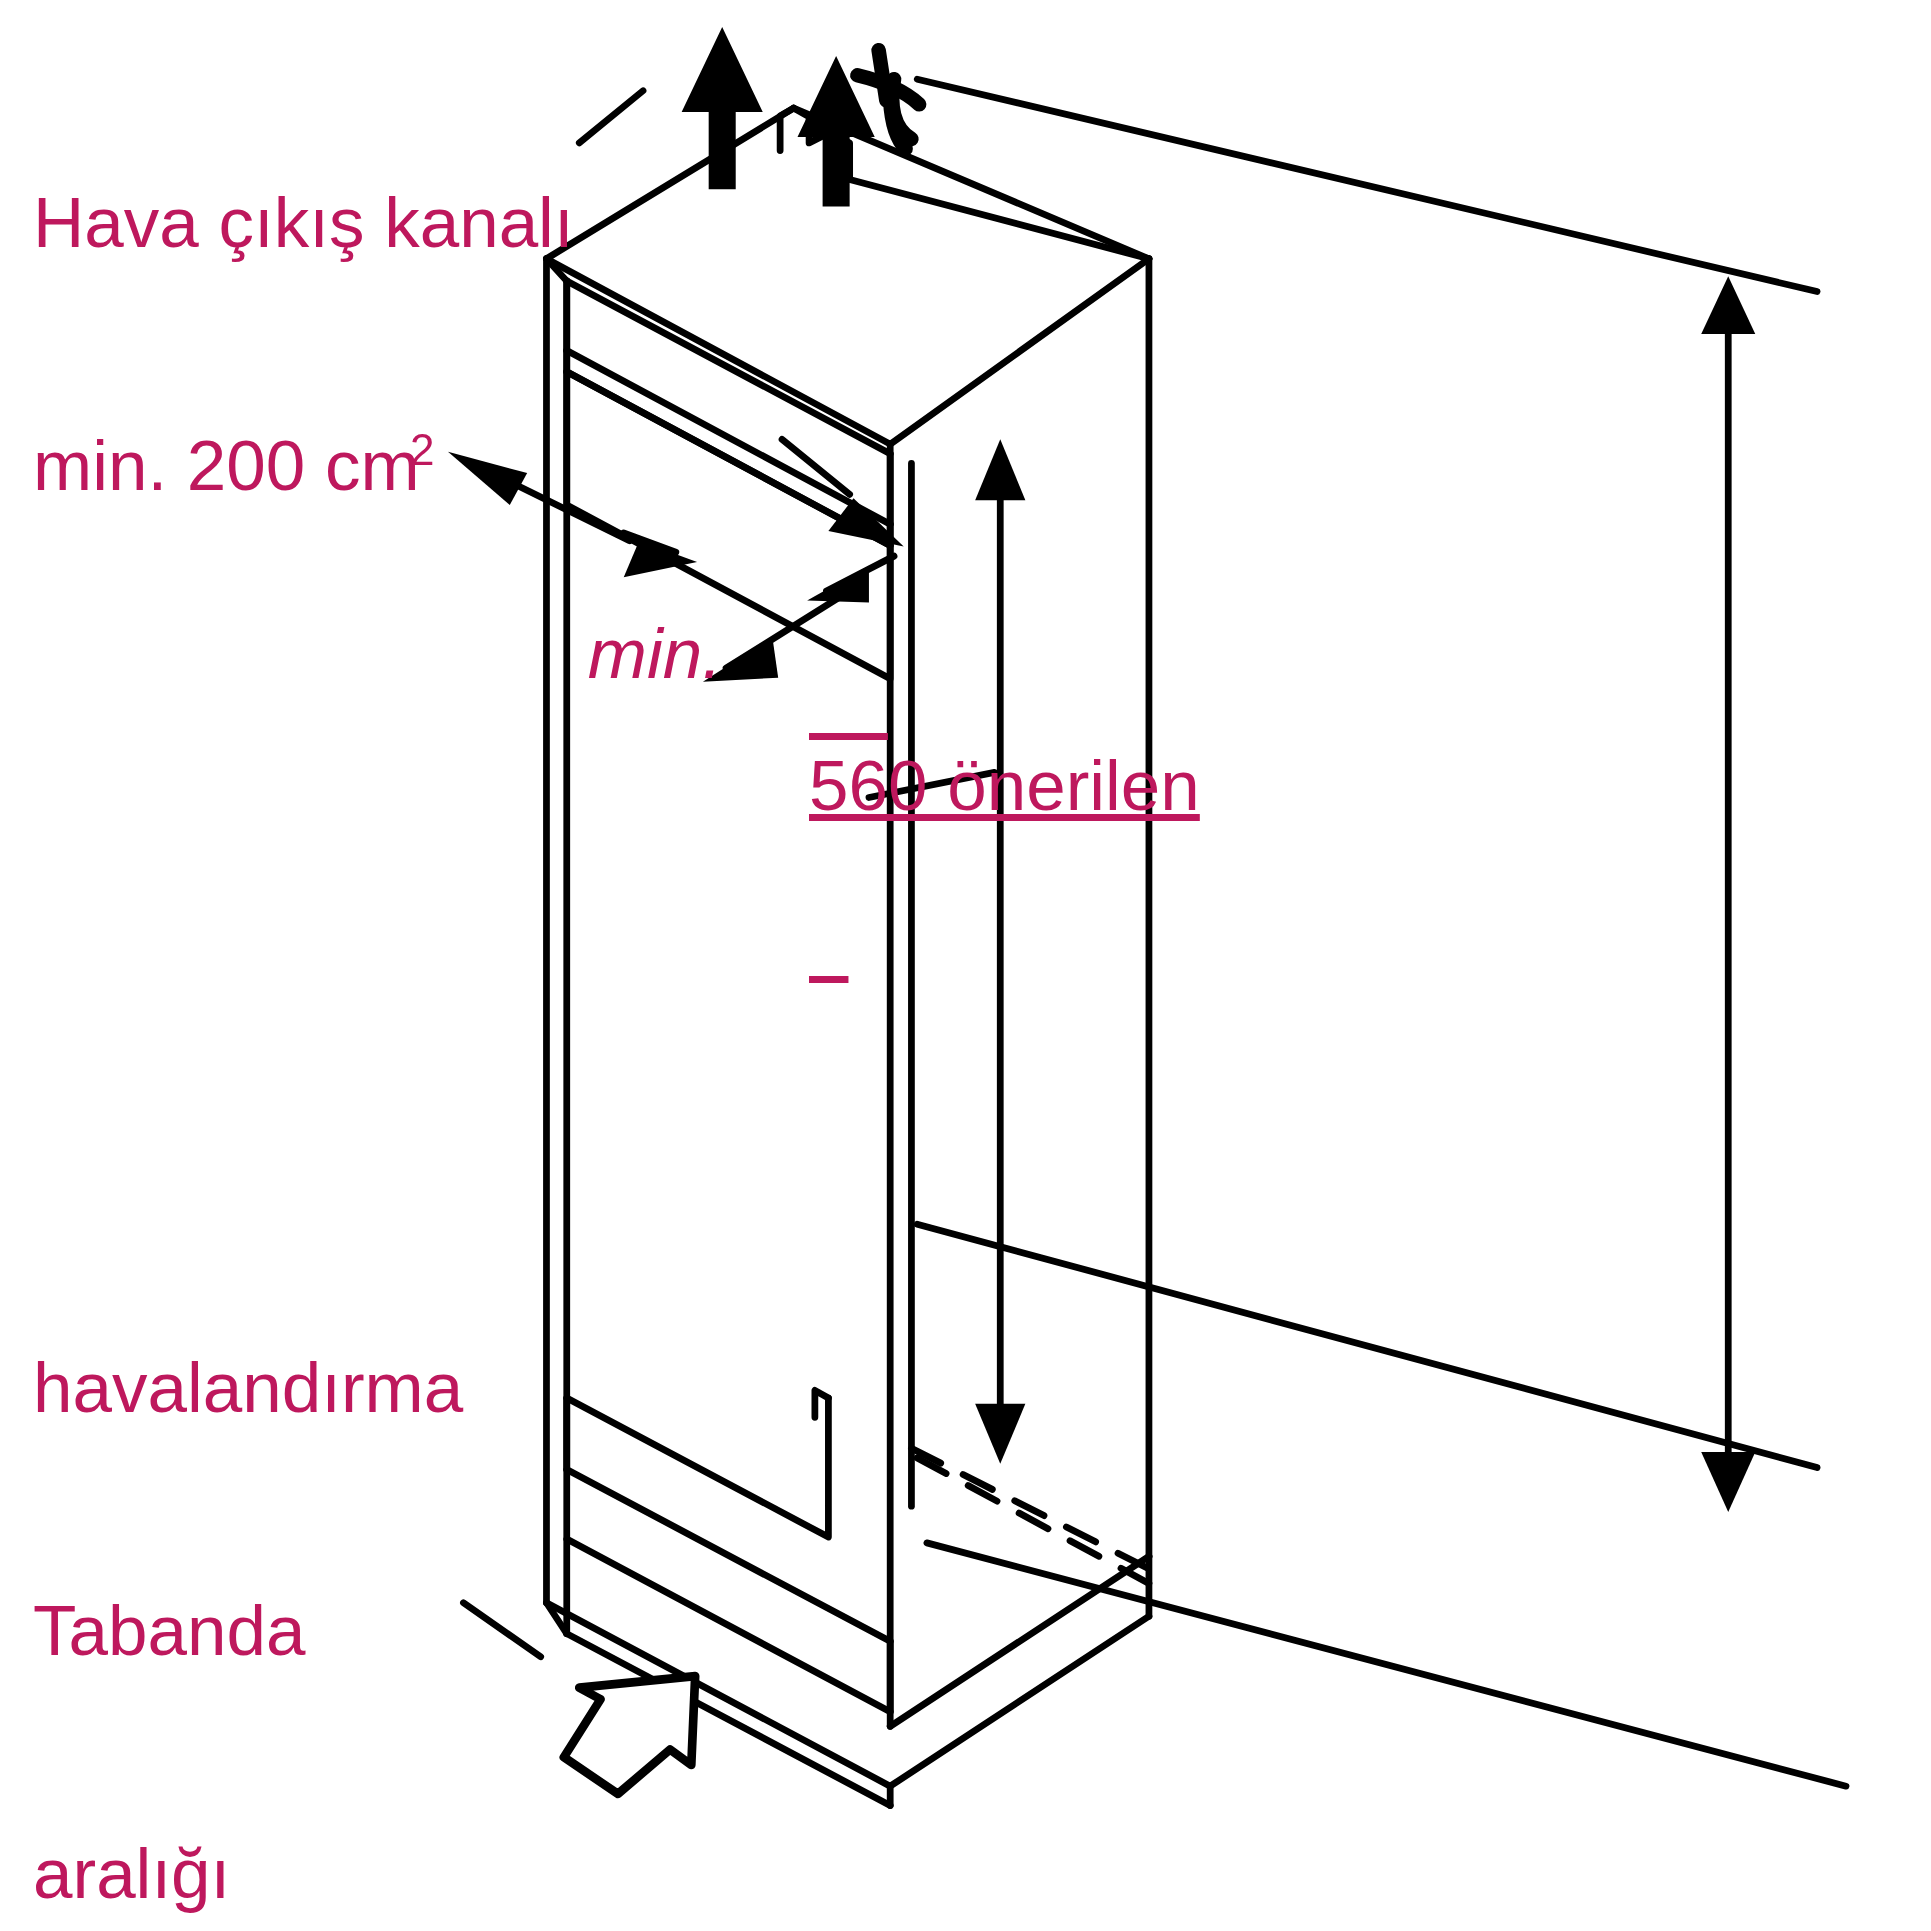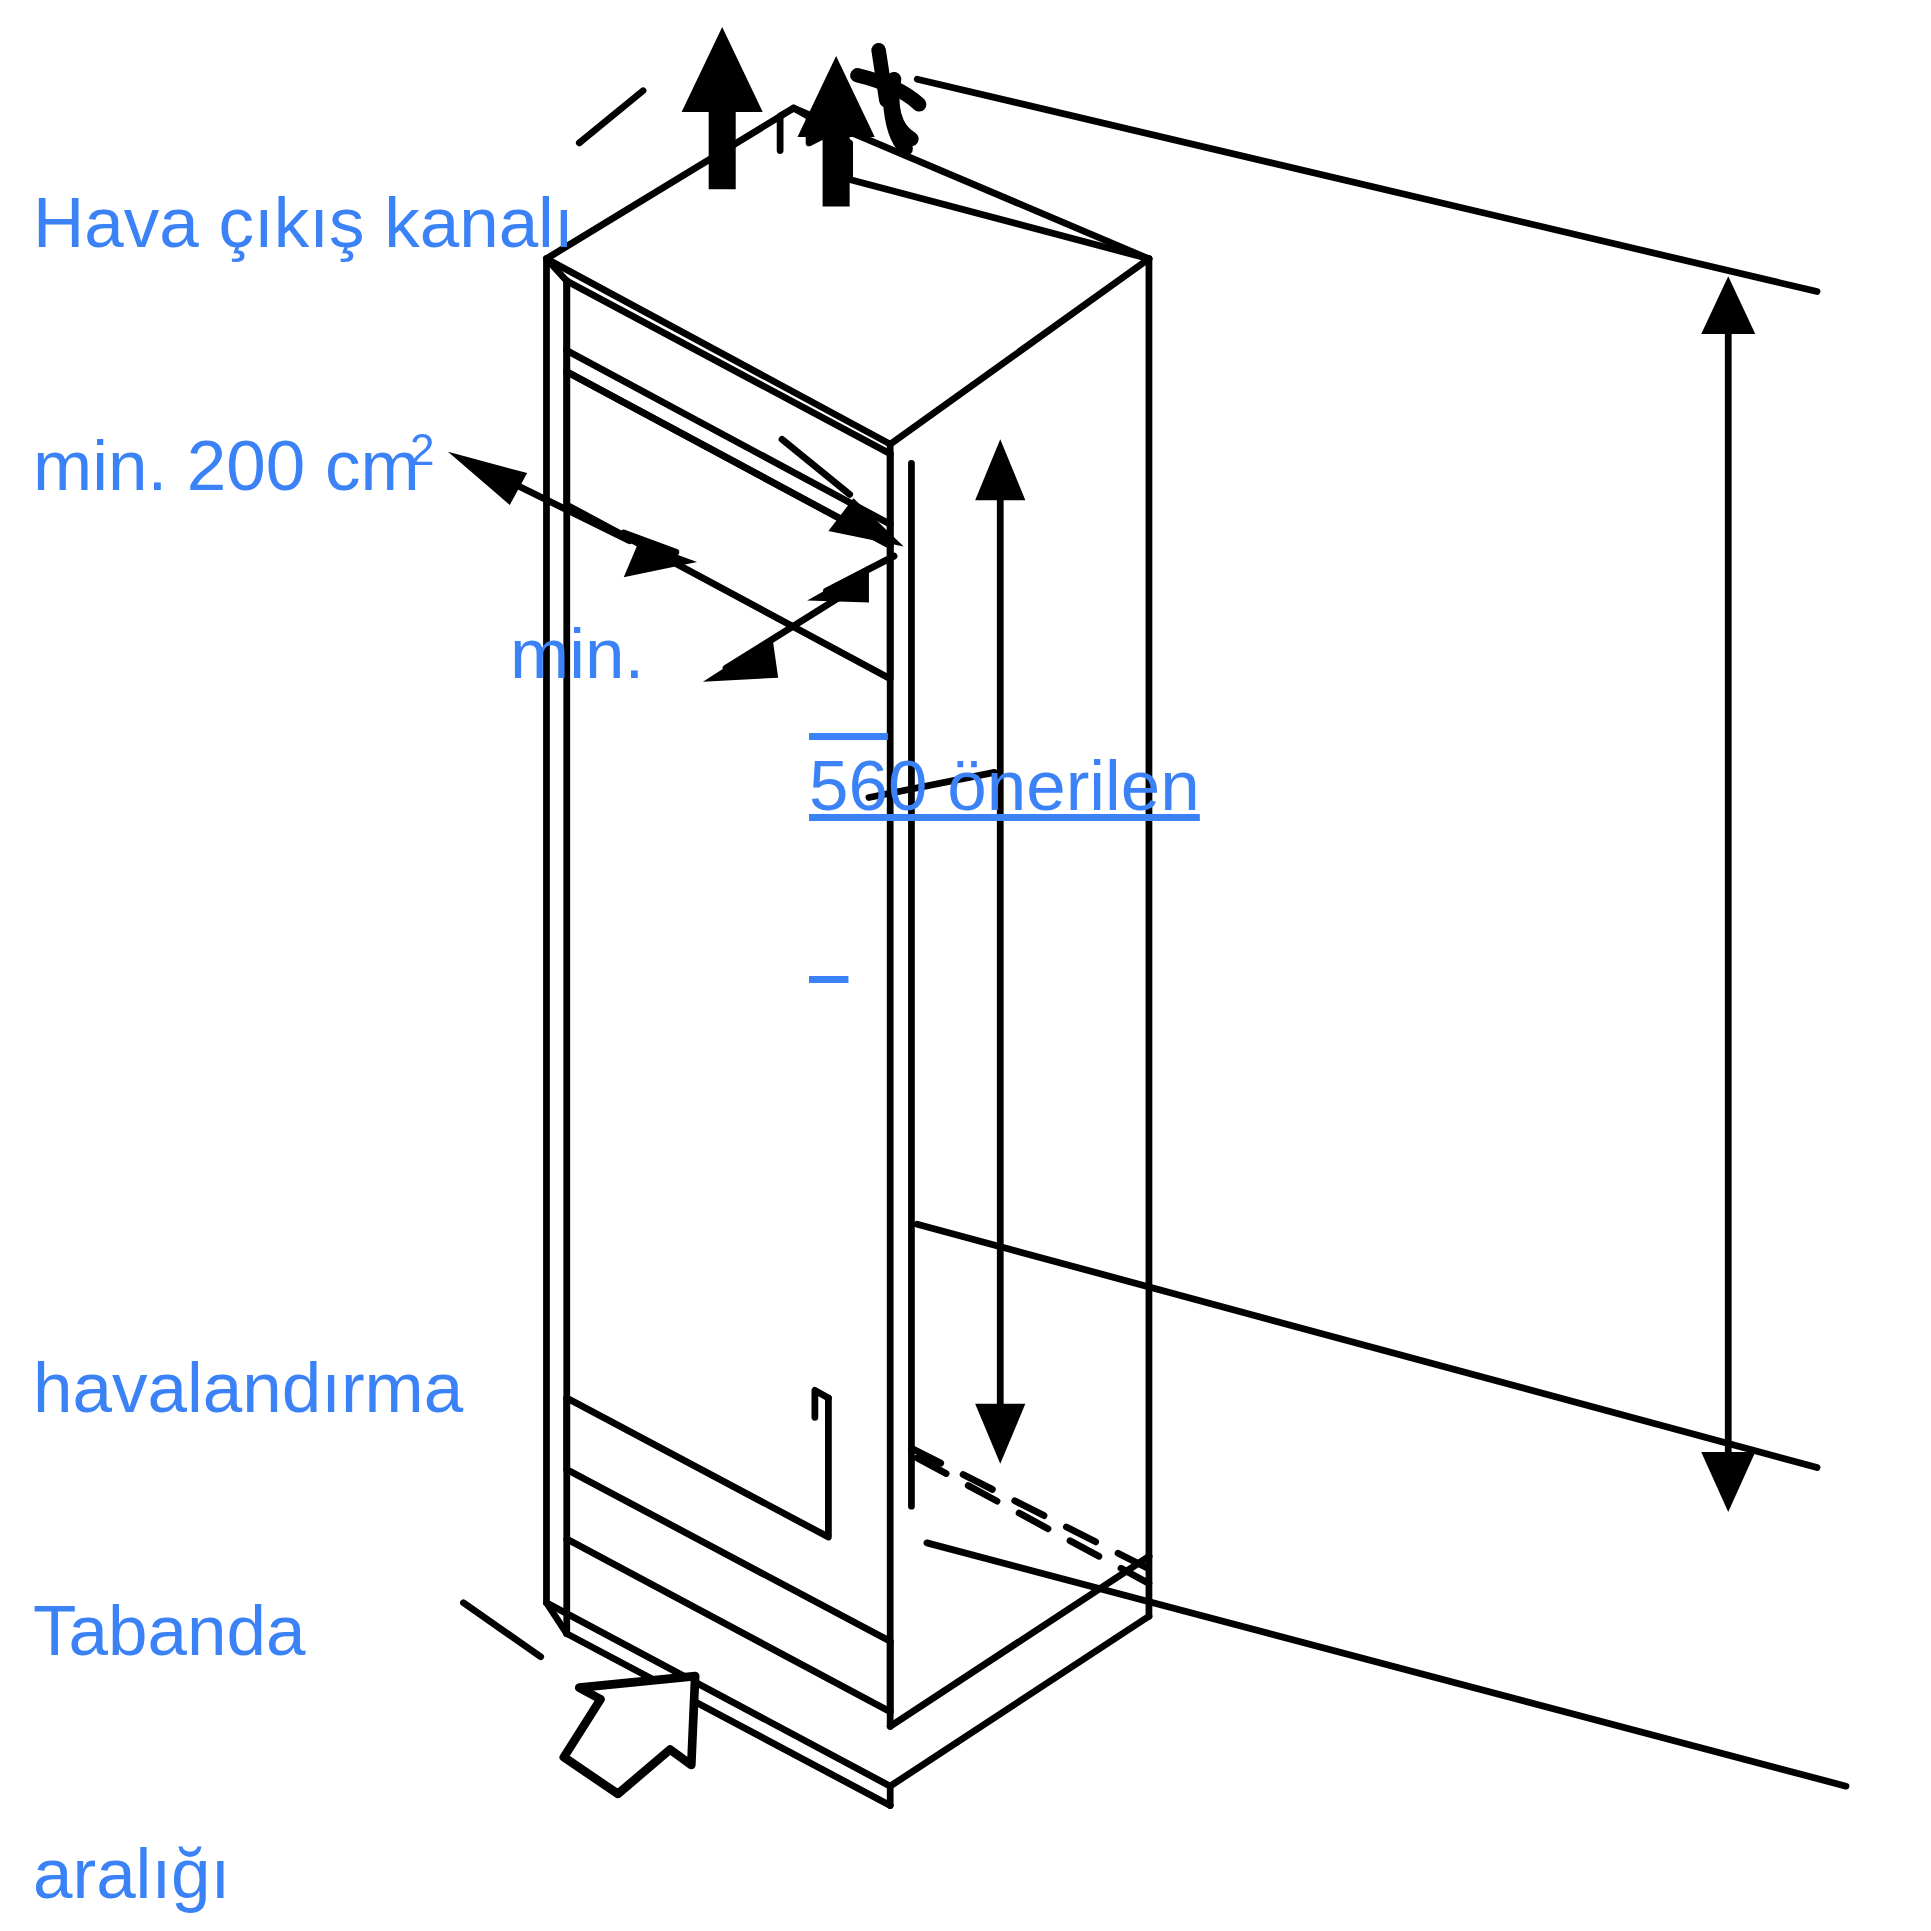--- a/index.html
+++ b/index.html
@@ -18,38 +18,38 @@
   }
   #diagram {
     position: absolute;
     left: 0;
     top: 0;
     width: 1931px;
     height: 1931px;
   }
   .lbl {
     position: absolute;
-    color: #3b82f6;
+    color: #be185d;
     font-family: "Liberation Sans", sans-serif;
     font-weight: 400;
     white-space: pre;
     line-height: 1.14;
   }
   .sup {
     font-size: 0.62em;
     vertical-align: super;
     line-height: 0;
     margin-left: -0.22em;
   }
   .plus8 { font-size: 0.60em; vertical-align: super; line-height: 0; }
 
   
   #label-air-outlet   { left: 33px;   top: 21px;   font-size: 71px; }
   #label-max          { left: 1299px; top: 396px;  font-size: 71px; }
-  #label-min560       { left: 510px;  top: 452px;  font-size: 71px; width: 212px;}
+  #label-min560       { left: 510px;  top: 452px;  font-size: 71px; text-align: right; width: 212px; font-style: italic;}
   #label-rec560       { left: 809px;  top: 584px;  font-size: 71px; text-decoration: underline; }
   #label-1772         { left: 714px;  top: 867px;  font-size: 71px; }
   #label-base-vent    { left: 33px;   top: 1186px; font-size: 71px; }
   #label-units        { left: 731px;  top: 1815px; font-size: 71px; }
 </style>
 </head>
 <body>
 
 <div id="page">
 

